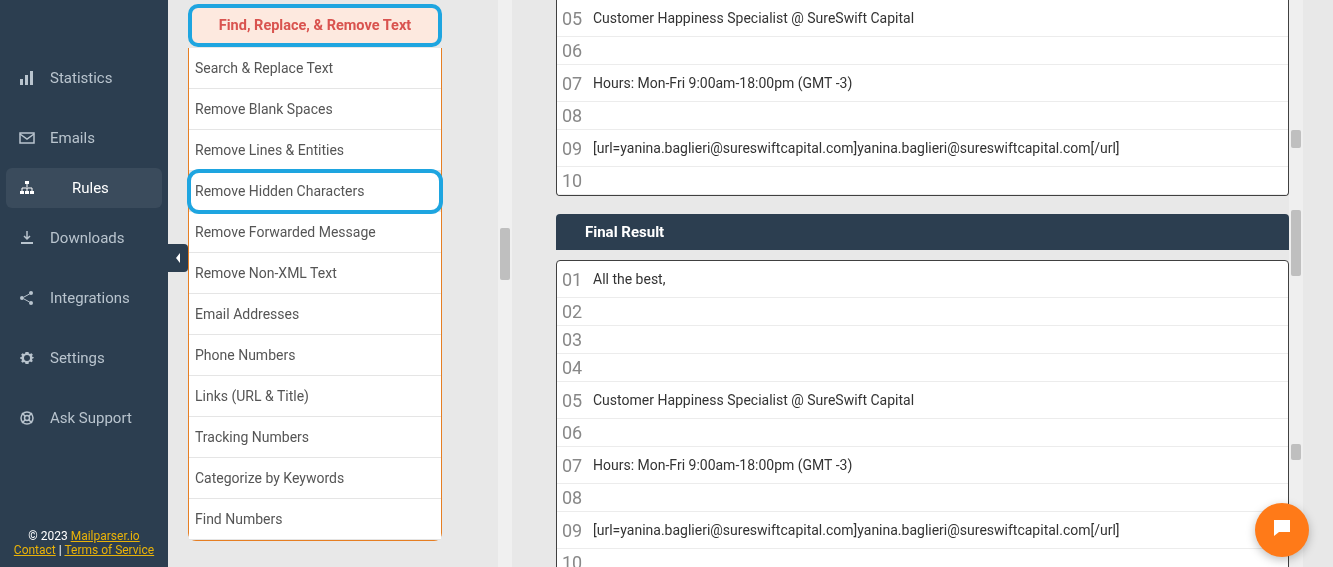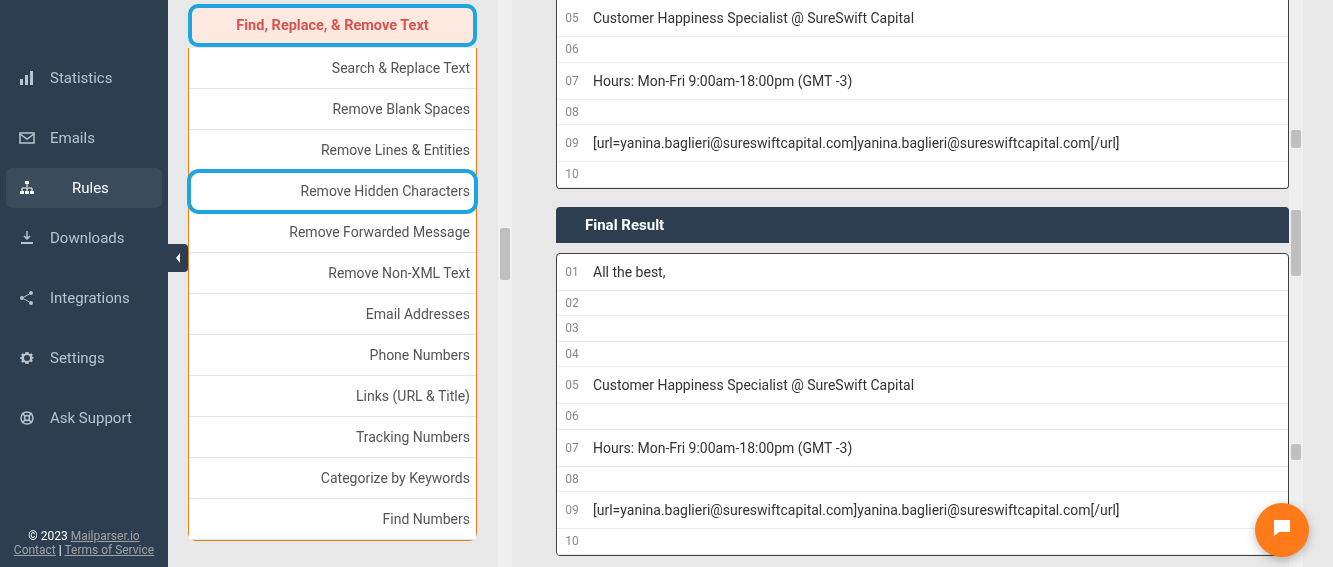--- a/index.html
+++ b/index.html
@@ -40,21 +40,21 @@
       height: 40px;
       gap: 36px;
     }
     .sidebar-item .icon { width: 18px; display: inline-flex; justify-content: center; }
     .sidebar-footer {
       text-align: center;
       padding: 8px 10px 10px;
       font-size: 12px;
       color: #fff;
     }
-    .sidebar-footer a { color: #a3a3a3; text-decoration: underline; }
+    .sidebar-footer a { color: #eab308; text-decoration: underline; }
     .collapse-tab {
       position: absolute;
       left: 168px;
       top: 244px;
       width: 20px;
       height: 28px;
       background: #2c3e50;
       border-radius: 0 4px 4px 0;
       display: flex;
       align-items: center;
@@ -83,21 +83,21 @@
       position: absolute;
       top: 228px;
       width: 10px;
       left: 2px;
       height: 52px;
       background: #bfbfbf;
       border-radius: 2px;
     }
     .rule-list {
       margin-top: 4px;
-      width: 289px;
+      width: 254px;
       margin-left: -8px;
     }
     .rule-header {
       border: 4px solid #1ea5e0;
       border-radius: 10px;
       background: #fde9df;
       color: #d9534f;
       font-weight: 700;
       font-size: 14.5px;
       text-align: center;
@@ -106,21 +106,21 @@
     }
     .rule-body {
       border: 1.5px solid #e67e22;
       border-top: none;
       border-bottom-left-radius: 8px;
       border-bottom-right-radius: 8px;
     }
     .rule-option {
       background: #fff;
       border-bottom: 1px solid #e5e5e5;
-      text-align: right;
+      text-align: left;
       padding: 12px 6px;
       font-size: 14px;
       color: #555;
       cursor: pointer;
     }
     .rule-option.highlighted {
       outline: 4px solid #1ea5e0;
       outline-offset: -2px;
       border-radius: 10px;
       position: relative;
@@ -159,21 +159,21 @@
       display: flex;
       border-bottom: 1px solid #ececec;
       font-size: 14px;
       min-height: 25.5px;
       align-items: center;
     }
     .result-line-num {
       width: 30px;
       text-align: center;
       color: #888;
-      font-size: 12px;
+      font-size: 18px;
       padding: 3px 0;
     }
     .result-line-text {
       flex: 1;
       color: #333;
       padding: 10px 6px;
       white-space: nowrap;
       overflow: hidden;
     }
     .spacer-between { height: 18px; }

